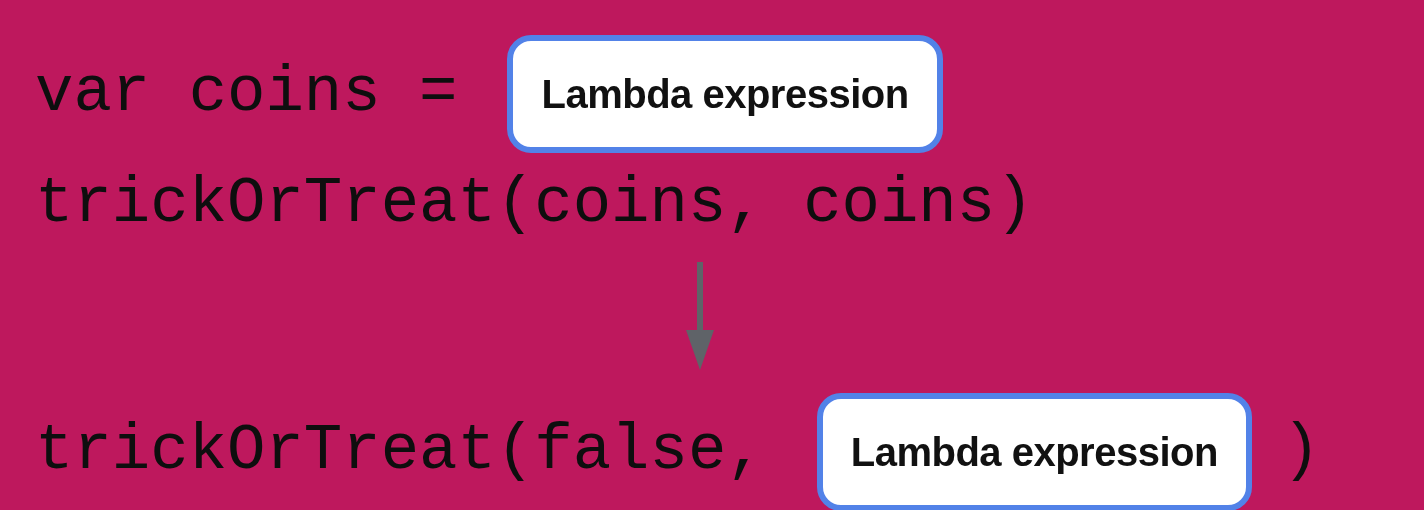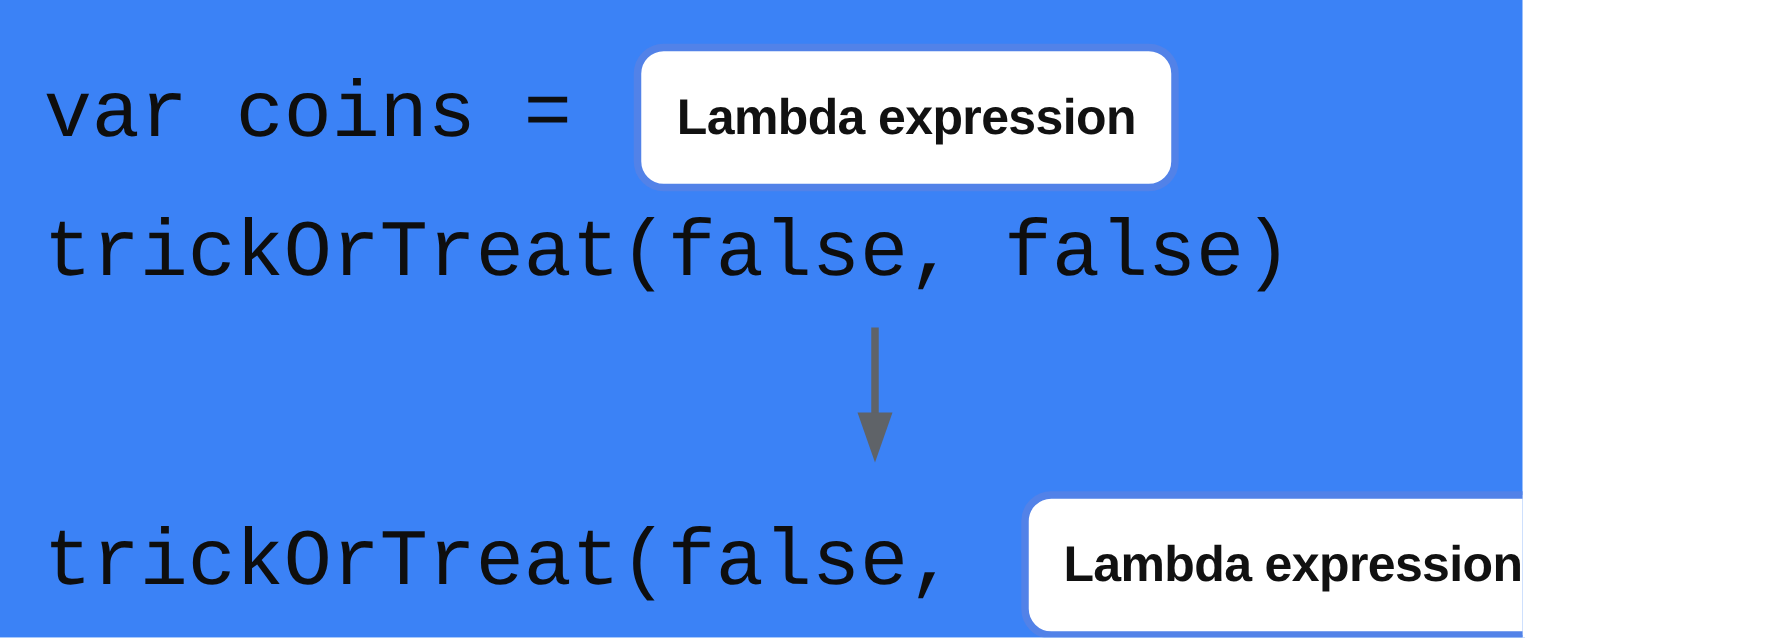--- a/index.html
+++ b/index.html
@@ -4,23 +4,23 @@
 <style>
   :root{
     --blue:#5282E8;
     --arrow:#5F6368;
     --code:#0E0E0E;
     --label:#111111;
   }
   html,body{margin:0;padding:0;background:#ffffff;}
   .canvas{
     position:relative;
-    width:1218px;
+    width:1424px;
     height:510px;
-    background:#3b82f6;
+    background:#be185d;
     overflow:hidden;
   }
   .row{
     position:absolute;
     display:flex;
     align-items:center;
   }
   .code{
     font-family:"Liberation Mono","DejaVu Sans Mono",monospace;
     font-size:64px;
@@ -68,21 +68,21 @@
 <div class="canvas">
 
   <div class="row row1">
     <span class="code">var coins =</span>
     <span class="lambda-box">
       <span class="label">Lambda expression</span>
     </span>
   </div>
 
   <div class="row row2">
-    <span class="code">trickOrTreat(false, false)</span>
+    <span class="code">trickOrTreat(coins, coins)</span>
   </div>
 
   <svg class="arrow" viewBox="0 0 60 115" aria-hidden="true">
     <line x1="30" y1="4" x2="30" y2="76"></line>
     <polygon points="16,72 44,72 30,112"></polygon>
   </svg>
 
   <div class="row row3">
     <span class="code">trickOrTreat(false,</span>
     <span class="lambda-box">

